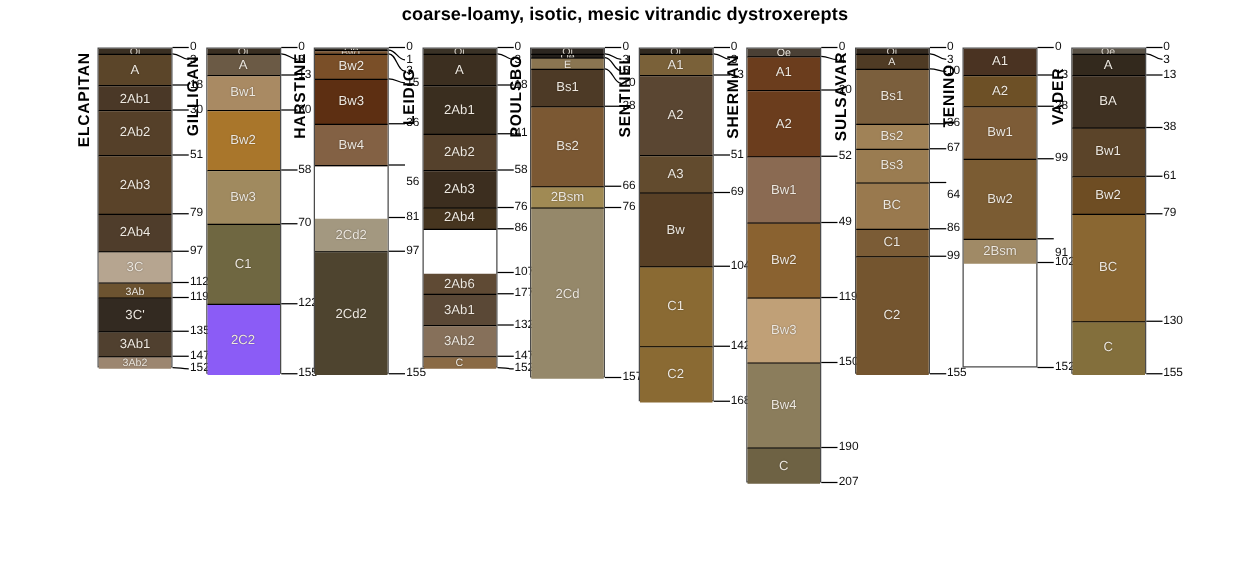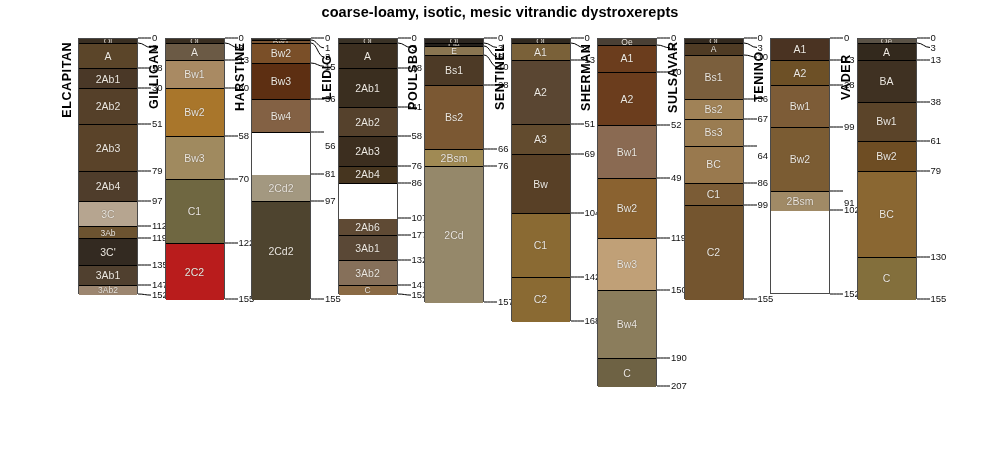--- a/index.html
+++ b/index.html
@@ -151,21 +151,21 @@
         </div>
         <div class="hz" style="top: 50.46px; height: 47.096px; background: rgb(169, 118, 43);">
           <span class="hzlab">Bw2</span>
         </div>
         <div class="hz" style="top: 97.556px; height: 43.732px; background: rgb(160, 138, 95);">
           <span class="hzlab">Bw3</span>
         </div>
         <div class="hz" style="top: 141.288px; height: 63.916px; background: rgb(111, 103, 65);">
           <span class="hzlab">C1</span>
         </div>
-        <div class="hz" style="top: 205.204px; height: 55.506px; background: #b91c1c; border-bottom: none;">
+        <div class="hz" style="top: 205.204px; height: 55.506px; background: #8b5cf6; border-bottom: none;">
           <span class="hzlab">2C2</span>
         </div>
       </div>
       <svg class="lead" width="16" height="12" style="left: 224.5px; top: 32px;">
         <path d="M0,6 C6,6 7,6 13,6" stroke="#000" stroke-width="1" fill="none"></path>
       </svg>
       <div class="depth" style="left: 238.5px; top: 33px;">0</div>
       <svg class="lead" width="16" height="16.454" style="left: 224.5px; top: 37.046px;">
         <path d="M0,6 C6,6 7,10.454 13,10.454" stroke="#000" stroke-width="1" fill="none"></path>
       </svg>

